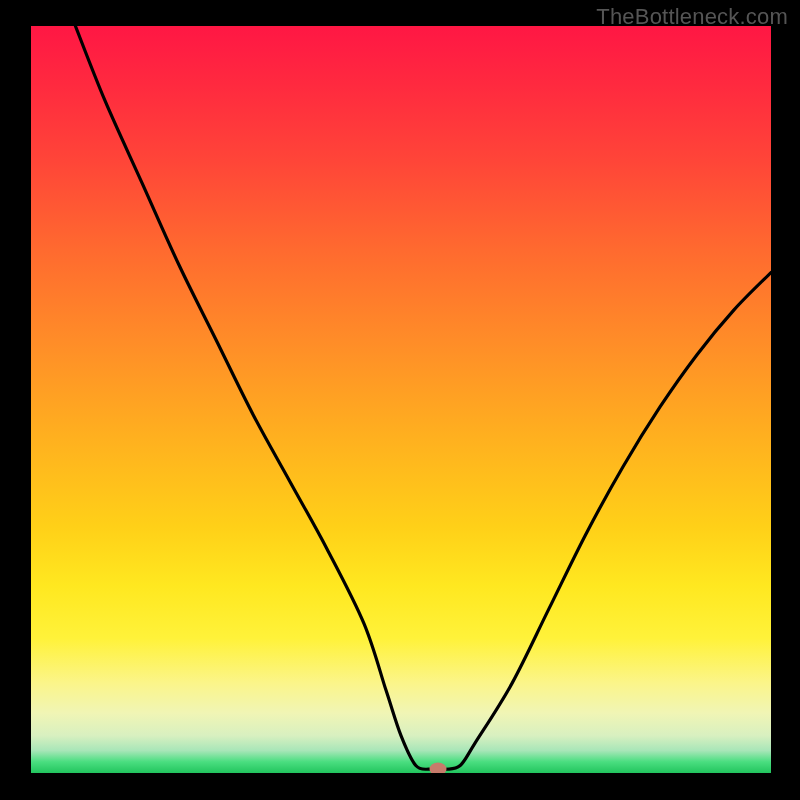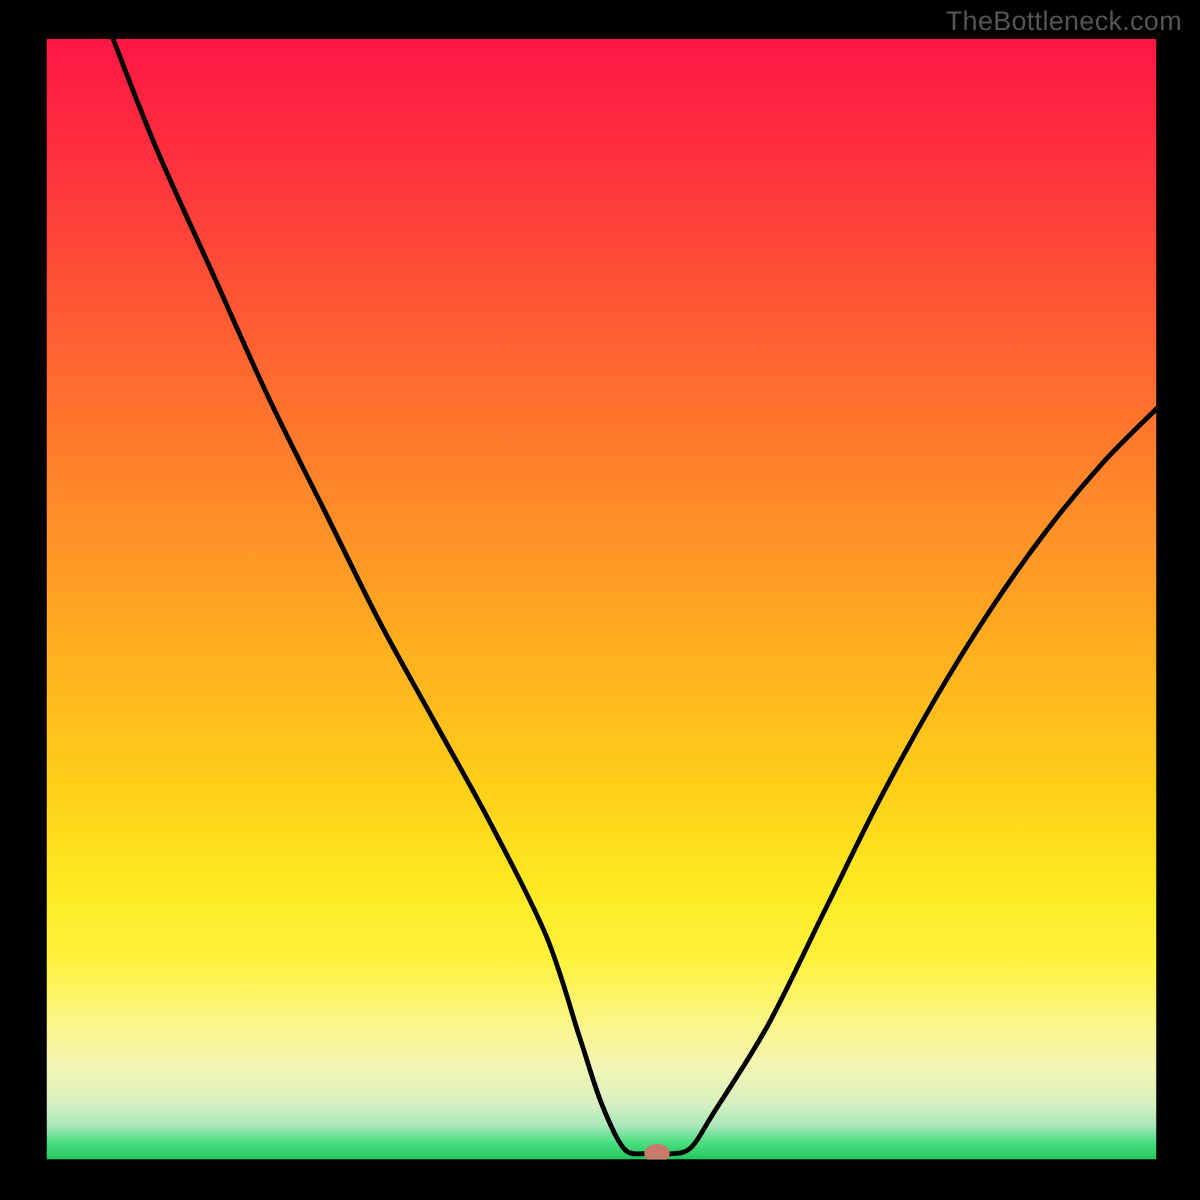--- a/index.html
+++ b/index.html
@@ -12,21 +12,21 @@
     height: 800px;
     background: #000;
     position: relative;
     font-family: Arial, Helvetica, sans-serif;
   }
   .watermark {
     position: absolute;
     top: 4px;
     right: 12px;
     color: #555;
-    font-size: 18px;
+    font-size: 22px;
     font-weight: 500;
     z-index: 10;
     letter-spacing: 0.2px;
   }
   .plot-area {
     position: absolute;
     left: 31px;
     top: 26px;
     width: 740px;
     height: 747px;

